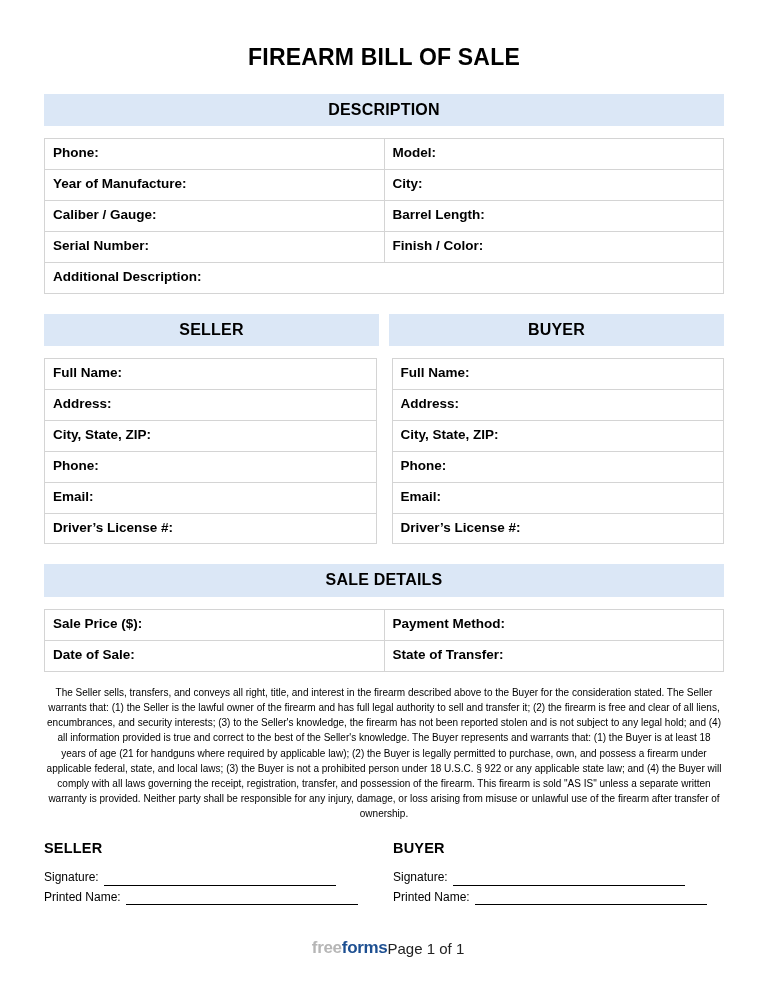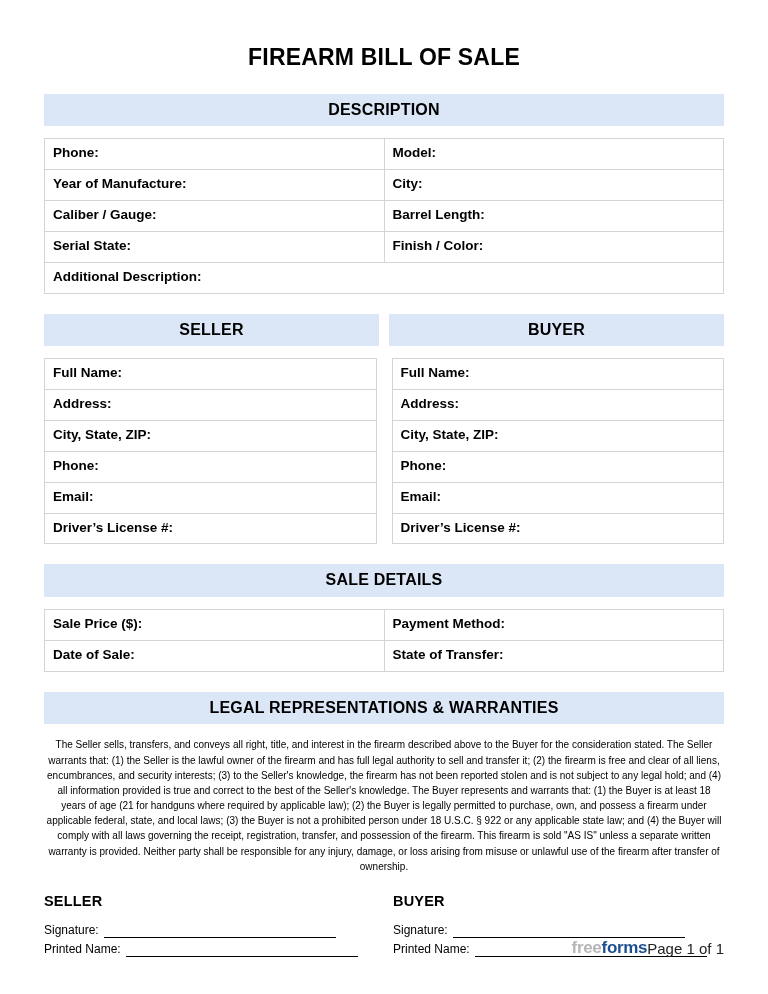--- a/index.html
+++ b/index.html
@@ -118,21 +118,21 @@
   .rule-long  { width: 232px; }
 
   
   .footer {
     position: absolute;
     left: 52px;
     right: 44px;
     bottom: 36px;
     display: flex;
     align-items: center;
-    justify-content: flex-end;
+    justify-content: center;
   }
   .logo {
     font-size: 17px;
     font-weight: bold;
     letter-spacing: -0.3px;
   }
   .logo .free  { color: #b6b6b6; }
   .logo .forms { color: #1d4f91; }
   .page-num {
     font-size: 15px;
@@ -156,21 +156,21 @@
       </tr>
       <tr>
         <td>Year of Manufacture:</td>
         <td>City:</td>
       </tr>
       <tr>
         <td>Caliber / Gauge:</td>
         <td>Barrel Length:</td>
       </tr>
       <tr>
-        <td>Serial State:</td>
+        <td>Serial Number:</td>
         <td>Finish / Color:</td>
       </tr>
       <tr>
         <td colspan="2">Additional Description:</td>
       </tr>
     </tbody>
   </table>
 
   <div class="party-bands">
     <div class="band">SELLER</div>
@@ -236,21 +236,20 @@
         <td>Sale Price ($):</td>
         <td>Payment Method:</td>
       </tr>
       <tr>
         <td>Date of Sale:</td>
         <td>State of Transfer:</td>
       </tr>
     </tbody>
   </table>
 
-  <div class="band band-legal">LEGAL REPRESENTATIONS &amp; WARRANTIES</div>
   <p class="legal-text">The Seller sells, transfers, and conveys all right, title, and interest in the firearm described above to the Buyer for the consideration stated. The Seller warrants that: (1) the Seller is the lawful owner of the firearm and has full legal authority to sell and transfer it; (2) the firearm is free and clear of all liens, encumbrances, and security interests; (3) to the Seller's knowledge, the firearm has not been reported stolen and is not subject to any legal hold; and (4) all information provided is true and correct to the best of the Seller's knowledge. The Buyer represents and warrants that: (1) the Buyer is at least 18 years of age (21 for handguns where required by applicable law); (2) the Buyer is legally permitted to purchase, own, and possess a firearm under applicable federal, state, and local laws; (3) the Buyer is not a prohibited person under 18 U.S.C. § 922 or any applicable state law; and (4) the Buyer will comply with all laws governing the receipt, registration, transfer, and possession of the firearm. This firearm is sold "AS IS" unless a separate written warranty is provided. Neither party shall be responsible for any injury, damage, or loss arising from misuse or unlawful use of the firearm after transfer of ownership.</p>
 
   <div class="sign-wrap">
     <div class="sign-col">
       <div class="sign-heading">SELLER</div>
       <div class="sign-row">
         <span class="sign-label">Signature:</span>
         <span class="sign-rule rule-long"></span>
       </div>
       <div class="sign-row">

